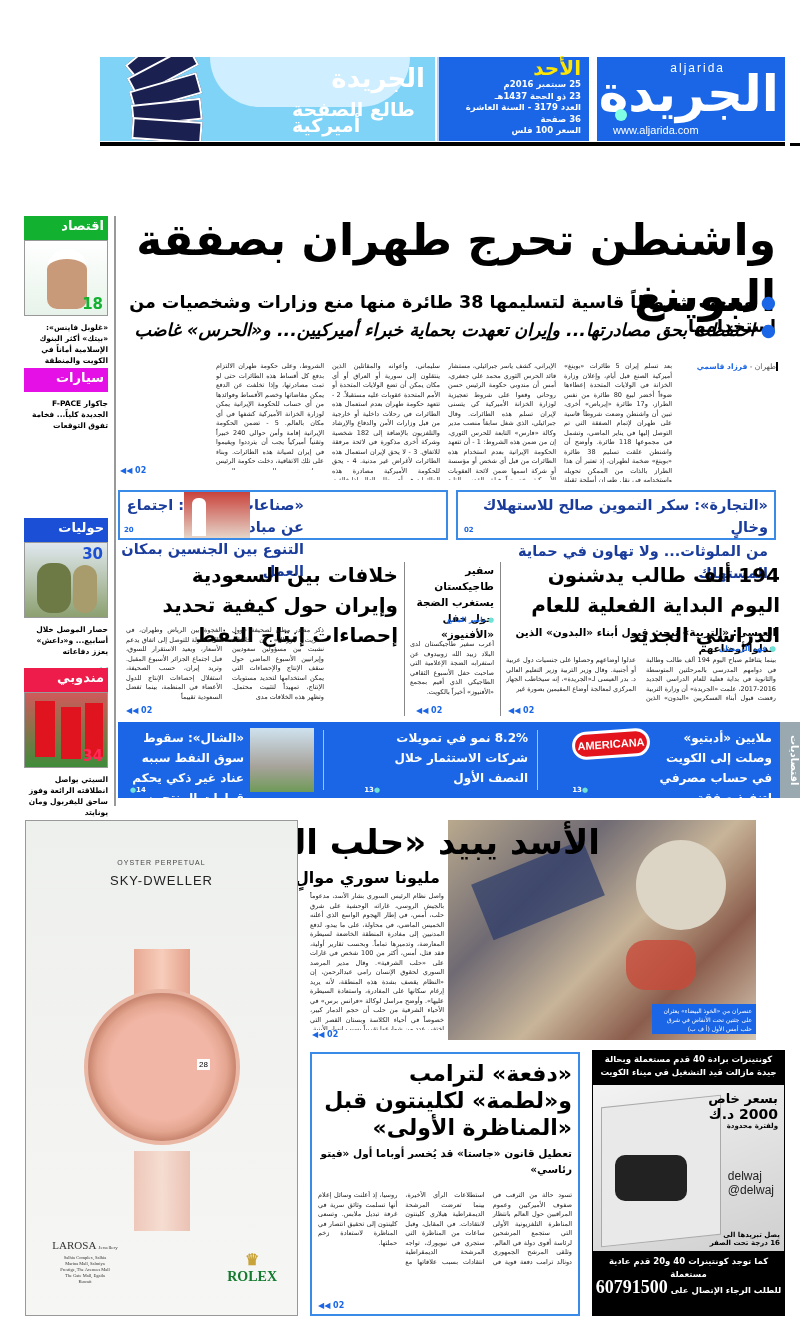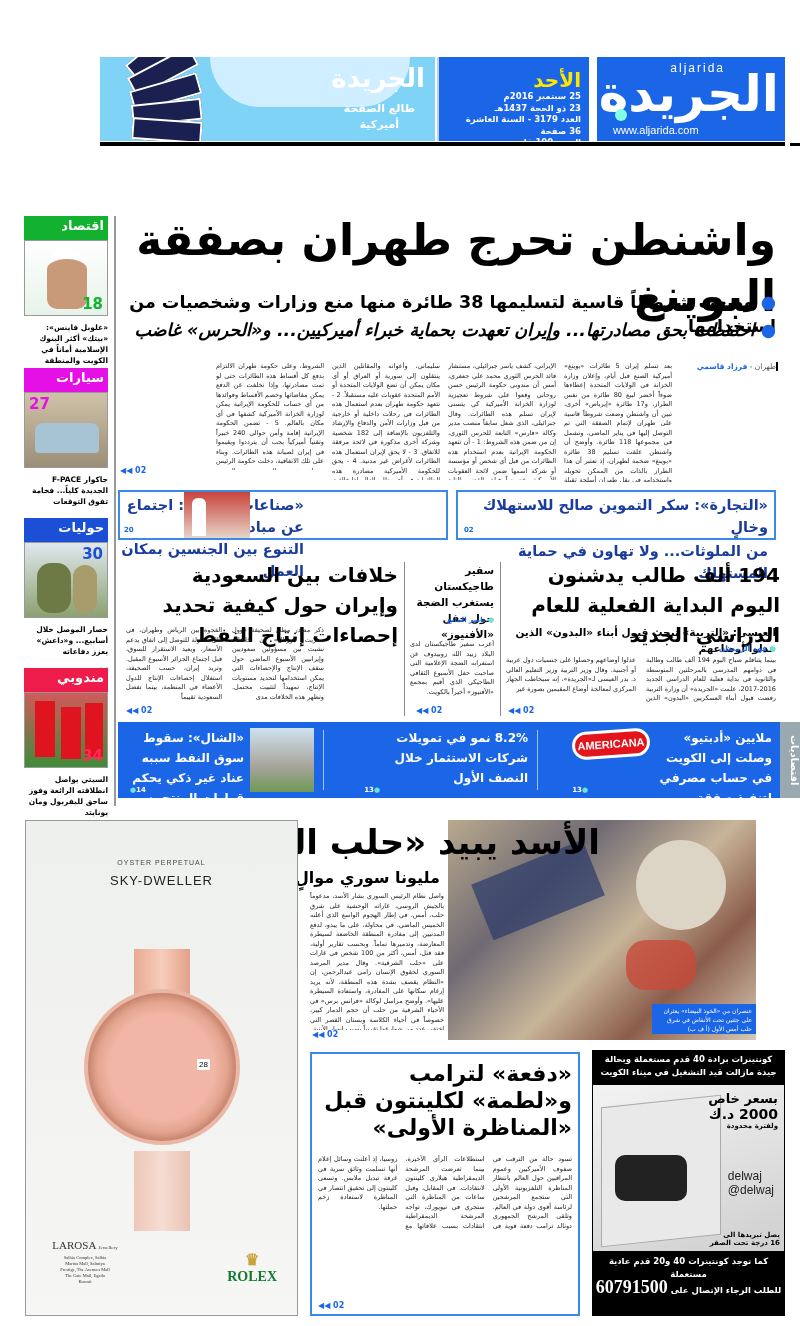--- a/index.html
+++ b/index.html
@@ -6,27 +6,27 @@
   body { width: 800px; height: 1326px; background: #fff; font-family: "DejaVu Sans", sans-serif; color: #000; position: relative; overflow: hidden; direction: rtl; }
   .abs { position: absolute; }
 
   
   .mast { left: 100px; top: 57px; width: 685px; height: 84px; }
   .logo-box { position: absolute; right: 0; top: 0; width: 188px; height: 84px; background: #1a66e6; color: #fff; }
   .logo-latin { position: absolute; top: 4px; right: 60px; font-size: 12px; letter-spacing: 2px; font-family: "Liberation Sans", sans-serif; direction: ltr; }
   .logo-ar { position: absolute; top: 12px; right: 6px; font-size: 50px; font-weight: bold; line-height: 1; font-family: "DejaVu Sans", sans-serif; }
   .logo-dot { position: absolute; left: 18px; top: 52px; width: 12px; height: 12px; border-radius: 50%; background: #7fffe4; }
   .logo-url { position: absolute; bottom: 5px; left: 16px; font-size: 11px; direction: ltr; font-family: "Liberation Sans", sans-serif; }
-  .date-box { position: absolute; right: 196px; top: 0; width: 152px; height: 84px; background: #1a66e6; color: #fff; padding: 12px 8px; border-left: 2px solid #b6d4ff; }
+  .date-box { position: absolute; right: 196px; top: 0; width: 152px; height: 84px; background: #1a66e6; color: #fff; padding: 0 8px; border-left: 2px solid #b6d4ff; }
   .date-day { color: #ffe600; font-size: 20px; font-weight: bold; line-height: 22px; }
   .date-line { font-size: 8.5px; line-height: 11.5px; font-weight: bold; }
   .promo-box { position: absolute; right: 350px; top: 0; width: 335px; height: 84px; background: #7ed3f7; overflow: hidden; }
   .promo-cloud { position: absolute; left: 110px; top: 0; width: 200px; height: 50px; background: #cfeeff; border-radius: 0 0 60px 60px; }
   .promo-logo { position: absolute; right: 10px; top: 6px; font-size: 26px; font-weight: bold; color: #fff; }
-  .promo-text { position: absolute; right: 20px; top: 44px; font-size: 11px; color: #fff; text-align: center; line-height: 16px; font-weight: bold; margin-left: 30px; }
+  .promo-text { position: absolute; right: 20px; top: 44px; font-size: 19px; color: #fff; text-align: left; line-height: 16px; font-weight: bold; margin-left: 30px; }
   .promo-cards { position: absolute; left: 12px; top: 2px; width: 90px; height: 80px; }
   .card { position: absolute; width: 70px; height: 22px; background: #1a2150; border: 2px solid #fff; transform-origin: left center; }
   .mast-rule { left: 100px; top: 142px; width: 685px; height: 4px; background: #000; }
   .mast-dash { left: 790px; top: 143px; width: 10px; height: 3px; background: #000; }
 
   
   .sidebar { left: 24px; top: 216px; width: 84px; }
   .side-sec { position: absolute; width: 84px; }
   .side-head { height: 24px; color: #fff; font-size: 13px; font-weight: bold; padding: 2px 4px; text-align: right; }
   .side-img { height: 76px; border: 1px solid #999; position: relative; overflow: hidden; }
@@ -127,24 +127,20 @@
     <div class="side-head" style="background:#12b12f">اقتصاد</div>
     <div class="side-img" style="background:linear-gradient(#fff,#e7f3ea)">
       <div style="position:absolute;left:22px;top:8px;width:40px;height:60px;border-radius:20px 20px 10px 10px;background:#c99a7a;border-top:10px solid #fff"></div>
       <span class="side-num" style="color:#12b12f">18</span>
     </div>
     <div class="side-txt">«غلوبل فاينس»: «بيتك» أكثر البنوك الإسلامية أماناً في الكويت والمنطقة</div>
     <span class="side-arrow">◀◀</span>
   </div>
   <div class="side-sec" style="top:152px">
     <div class="side-head" style="background:#e510e5">سيارات</div>
-    <div class="side-img" style="background:linear-gradient(#cfc2a8,#9c8e76)">
-      <div style="position:absolute;left:10px;top:30px;width:64px;height:30px;border-radius:8px 8px 4px 4px;background:#a6c4d4"></div>
-      <span class="side-num" style="color:#e510e5;top:2px;left:4px;right:auto">27</span>
-    </div>
     <div class="side-txt">جاكوار F-PACE الجديدة كلياً... فخامة تفوق التوقعات</div>
   </div>
   <div class="side-sec" style="top:302px">
     <div class="side-head" style="background:#1a4fd6">حوليات</div>
     <div class="side-img" style="background:linear-gradient(#e0e8ee,#8ca070)">
       <div style="position:absolute;left:12px;top:20px;width:34px;height:50px;border-radius:14px;background:#6e7a46"></div>
       <div style="position:absolute;left:48px;top:22px;width:24px;height:48px;border-radius:12px;background:#a89b6c"></div>
       <span class="side-num" style="color:#1a4fd6;top:2px;bottom:auto">30</span>
     </div>
     <div class="side-txt">حصار الموصل خلال أسابيع... و«داعش» يعزز دفاعاته</div>
@@ -248,20 +244,21 @@
     <div>Kuwait</div>
   </div>
   <div class="rolex-logo">
     <span class="crown">♛</span>
     <span>ROLEX</span>
   </div>
 </div>
 
 <div class="abs clinton">
   <div class="h2" style="font-size:22px;line-height:27px">«دفعة» لترامب و«لطمة» لكلينتون قبل «المناظرة الأولى»</div>
+  <div class="h3" style="font-size:10.5px;margin-top:4px">تعطيل قانون «جاستا» قد يُخسر أوباما أول «فيتو رئاسي»</div>
   <div class="col" style="margin-top:14px;height:150px;column-count:3;column-gap:8px">تسود حالة من الترقب في صفوف الأميركيين وعموم المراقبين حول العالم بانتظار المناظرة التلفزيونية الأولى التي ستجمع المرشحين لرئاسة أقوى دولة في العالم. وتلقى المرشح الجمهوري دونالد ترامب دفعة قوية في استطلاعات الرأي الأخيرة، بينما تعرضت المرشحة الديمقراطية هيلاري كلينتون لانتقادات. في المقابل، وقبل ساعات من المناظرة التي ستجري في نيويورك، تواجه المرشحة الديمقراطية انتقادات بسبب علاقاتها مع روسيا، إذ أعلنت وسائل إعلام أنها تسلمت وثائق سرية في غرفة تبديل ملابس. وتسعى كلينتون إلى تحقيق انتصار في المناظرة لاستعادة زخم حملتها.</div>
   <span class="pg" style="position:absolute;left:6px;bottom:4px"><span>02</span> ◀◀</span>
 </div>
 
 <div class="abs cont">
   <div class="cont-bar" style="height:34px">
     <div>كونتينرات برادة 40 قدم مستعملة وبحالة</div>
     <div>جيدة مازالت قيد التشغيل في ميناء الكويت</div>
   </div>
   <div class="cont-body">

